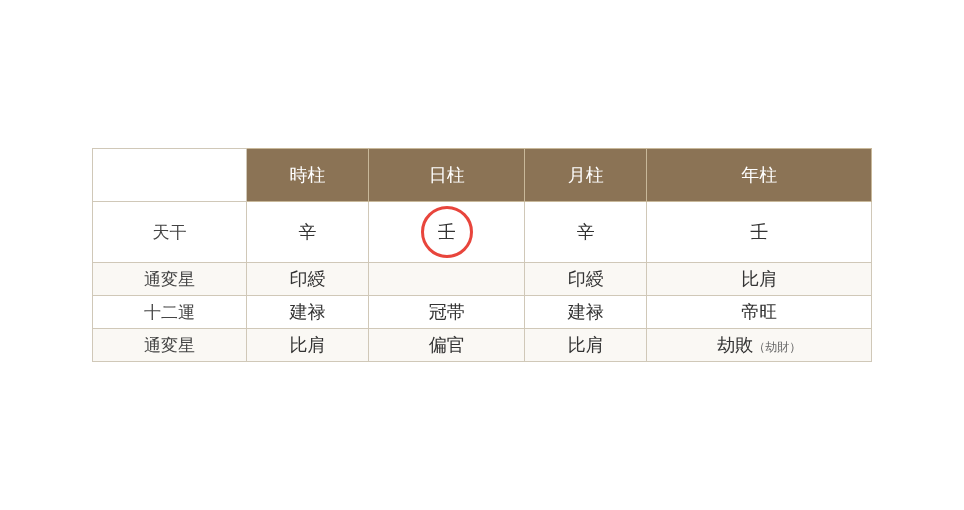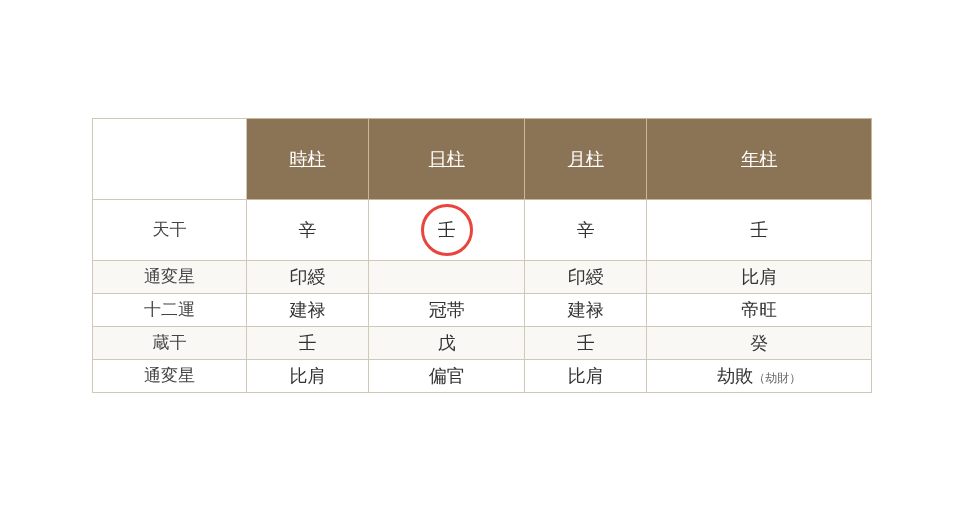--- a/index.html
+++ b/index.html
@@ -26,24 +26,23 @@
     table {
       width: 100%;
       border-collapse: collapse;
       font-size: 18px;
     }
 
     thead tr th {
       background-color: #8b7355;
       color: #ffffff;
       text-align: center;
-      padding: 28px 10px;
+      padding: 14px 10px;
       font-weight: normal;
       border: 1px solid #c8b89a;
-      text-decoration: underline;
     }
 
     thead tr th:first-child {
       background-color: transparent;
       border: 1px solid #d0c8b8;
     }
 
     tbody tr td {
       text-align: center;
       padding: 4px 10px;
@@ -116,27 +115,20 @@
           <td>比肩</td>
         </tr>
         <tr>
           <td>十二運</td>
           <td>建禄</td>
           <td>冠帯</td>
           <td>建禄</td>
           <td>帝旺</td>
         </tr>
         <tr>
-          <td>蔵干</td>
-          <td>壬</td>
-          <td>戊</td>
-          <td>壬</td>
-          <td>癸</td>
-        </tr>
-        <tr>
           <td>通変星</td>
           <td>比肩</td>
           <td>偏官</td>
           <td>比肩</td>
           <td>劫敗<span class="small-text">（劫財）</span></td>
         </tr>
       </tbody>
   </table>
 </div>
 

